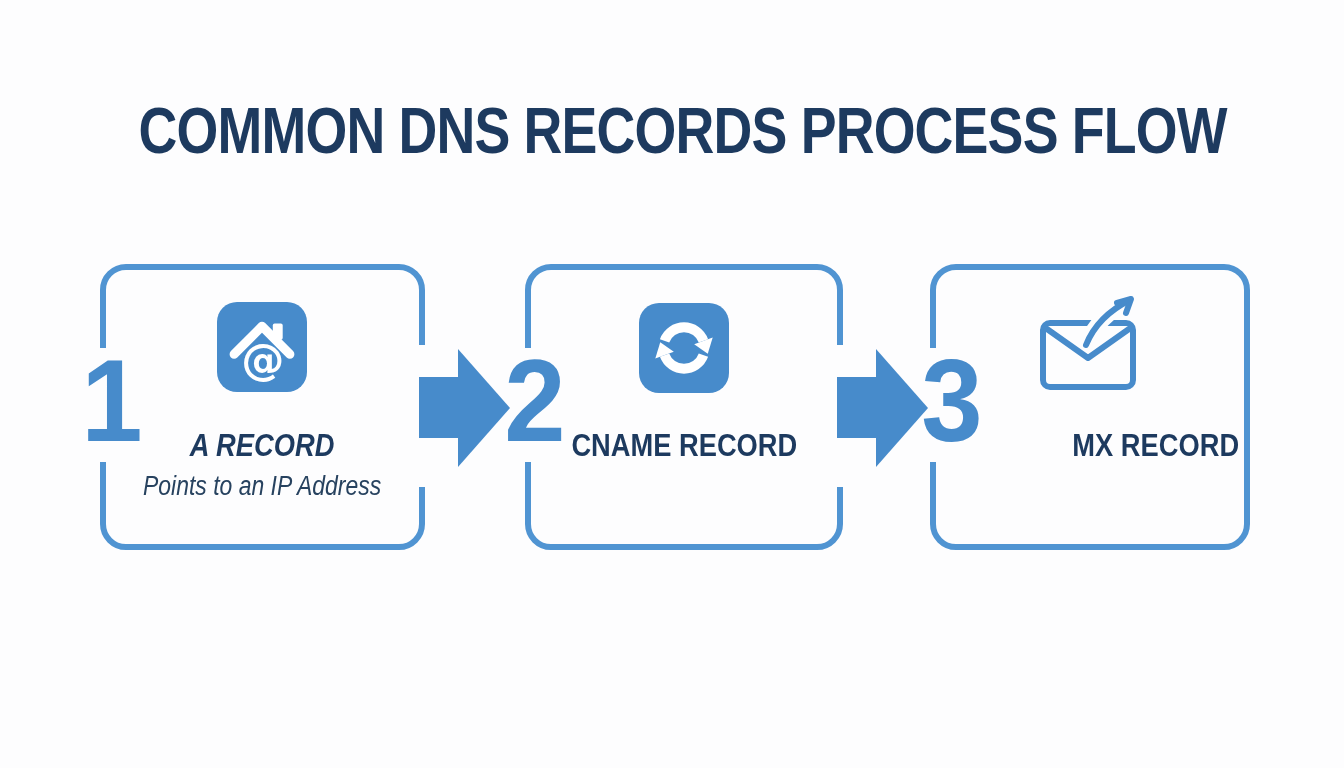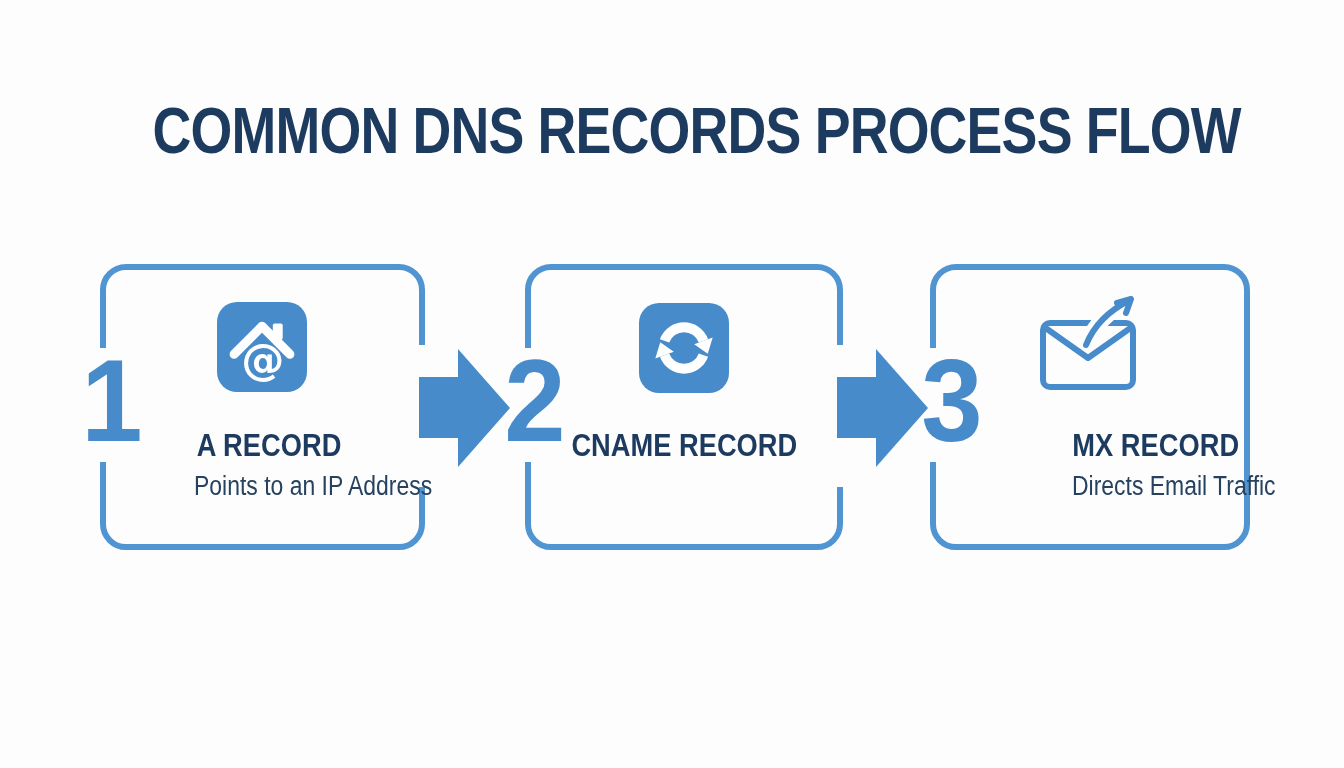--- a/index.html
+++ b/index.html
@@ -8,21 +8,21 @@
     --navy:#1d3a5f;
     --desc:#27425f;
     --bg:#fdfdfe;
   }
   *{margin:0;padding:0;box-sizing:border-box;}
   html,body{width:1344px;height:768px;overflow:hidden;background:var(--bg);
     font-family:"Liberation Sans",sans-serif;}
   .canvas{position:absolute;left:0;top:0;width:1344px;height:768px;background:var(--bg);}
 
   
-  .title-wrap{position:absolute;left:0;right:0;top:94px;text-align:right;z-index:5;padding-left:21px;}
+  .title-wrap{position:absolute;left:0;right:0;top:94px;text-align:center;z-index:5;padding-left:21px;}
   .title{display:inline-block;font-size:64px;font-weight:bold;color:var(--navy);
     letter-spacing:-1px;white-space:nowrap;transform:scaleX(0.84);transform-origin:center;}
 
   
   .box{position:absolute;top:264px;height:286px;border:6px solid var(--blue-border);
     border-radius:26px;background:transparent;z-index:1;}
   .box.b1{left:100px;width:325px;}
   .box.b2{left:525px;width:318px;}
   .box.b3{left:930px;width:320px;}
 
@@ -58,23 +58,23 @@
   .icon-plain{position:absolute;z-index:4;}
   .icon-plain.i3{left:1030px;top:291px;width:120px;height:102px;}
   .icon-square svg,.icon-plain svg{width:100%;height:100%;display:block;}
 
   
   .record-name{position:absolute;top:428px;text-align:center;z-index:4;
     font-size:31px;font-weight:bold;line-height:36px;color:var(--navy);}
   .record-name span,.record-desc span{display:inline-block;white-space:nowrap;}
   .record-name span{transform:scaleX(0.88);transform-origin:center;letter-spacing:0px;}
   .record-desc{position:absolute;top:469px;text-align:center;z-index:4;
-    font-size:27px;font-weight:normal;line-height:34px;color:var(--desc);margin-left:44px;}
+    font-size:27px;font-weight:normal;line-height:34px;color:var(--desc);}
   .record-desc span{transform:scaleX(0.85);transform-origin:center;}
-  .t1{left:107px;width:325px;}
+  .t1{left:100px;width:325px;font-style:italic;}
   .t2{left:525px;width:318px;text-align:center;}
   .t3{left:930px;width:320px;text-align:right;}
 </style>
 </head>
 <body>
 
 <div class="canvas">
 
   <div class="title-wrap">
     <span class="title">COMMON DNS RECORDS PROCESS FLOW</span>
@@ -137,17 +137,14 @@
     <span>Points to an IP Address</span>
   </div>
 
   <div class="record-name t2">
     <span>CNAME RECORD</span>
   </div>
 
   <div class="record-name t3">
     <span>MX RECORD</span>
   </div>
-  <div class="record-desc t3">
-    <span>Directs Email Traffic</span>
-  </div>
 
 </div>
 
 </body></html>

